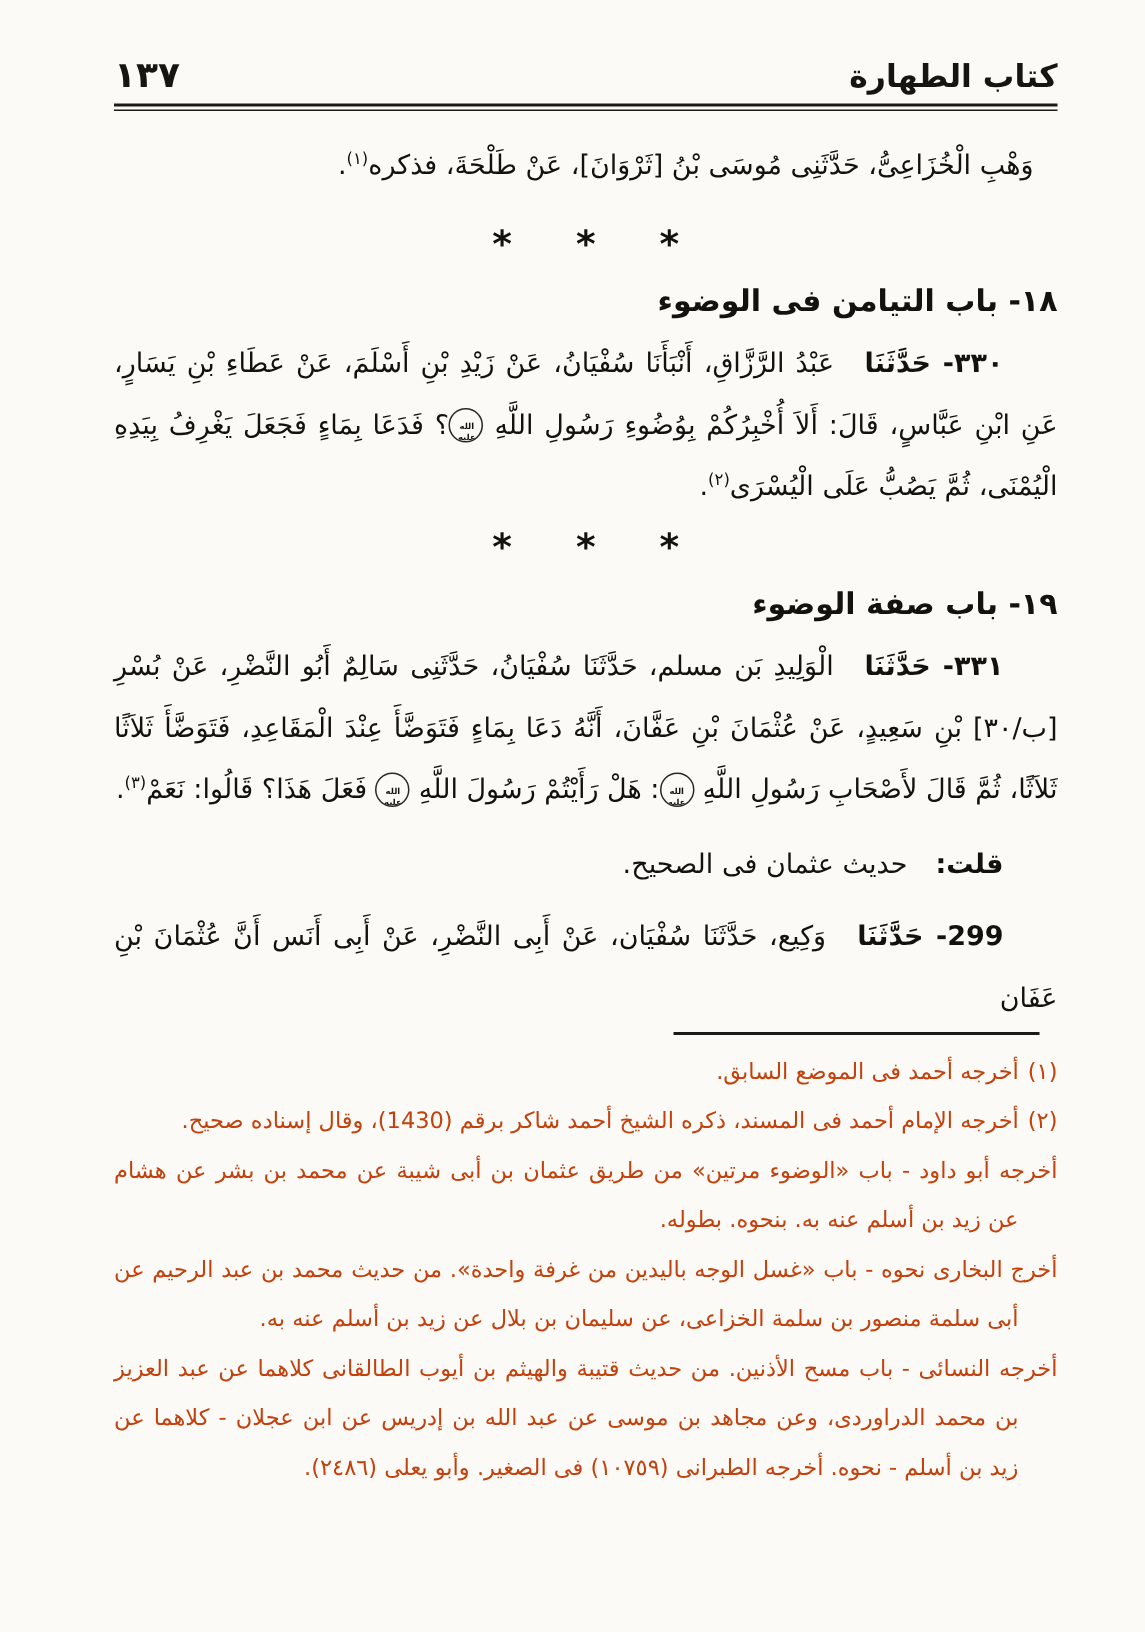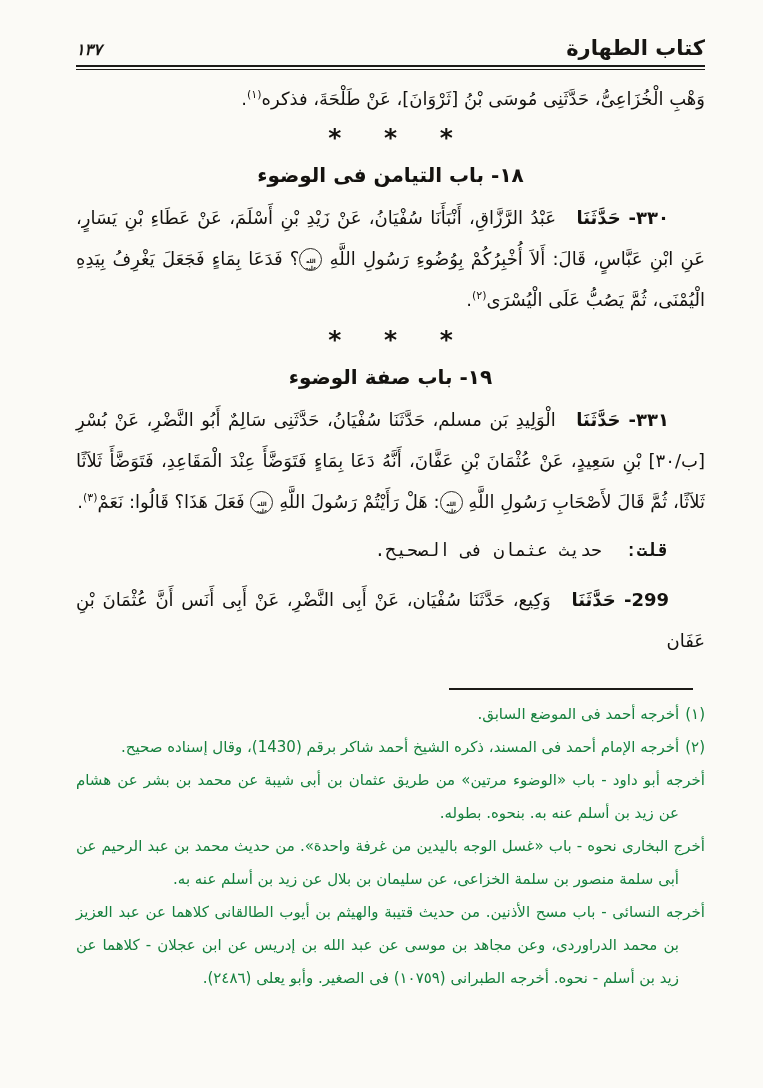--- a/index.html
+++ b/index.html
@@ -14,65 +14,65 @@
     box-sizing:border-box;
     padding:36px 58px 0 76px; 
     direction:rtl;
   }
   
   .header{
     display:flex;justify-content:space-between;align-items:baseline;
     font-weight:bold;
   }
   .book-title{font-size:21px;letter-spacing:0;}
-  .page-number{font-size:16px;letter-spacing:2px;font-style:italic;}
+  .page-number{font-size:24px;letter-spacing:2px;}
   .double-rule{
     margin-top:5px;
     border-top:2.6px solid #1c1a17;
     height:2px;
     border-bottom:1.2px solid #1c1a17;
   }
   
   .content{
     margin-top:8px;
     font-size:18px;line-height:41px;
     text-align:justify;
     color:#14120f;
   }
-  .content p{margin:0;}
+  .content p{margin:16px;}
   .cont-line{margin:4px 0 0;}
   .stars{
     text-align:center;font-size:25px;font-weight:bold;
     word-spacing:34px;line-height:32px;margin:3px 0;
     letter-spacing:0;
   }
   .bab{
-    text-align:center;font-size:20px;font-weight:bold;
+    text-align:right;font-size:20px;font-weight:bold;
     margin:6px 0 7px;line-height:30px;
   }
   .hadith{text-indent:36px;margin:2px 0 4px !important;}
-  .comment-line{text-indent:36px;margin:9px 0 7px !important;font-family:Liberation Mono, monospace;}
+  .comment-line{text-indent:36px;margin:9px 0 7px !important;}
   .fnref{
     font-size:11px;vertical-align:7px;line-height:0;
     letter-spacing:0;
   }
   b{font-weight:bold;margin-left:13px;}
   
   .saw{
     display:inline-block;width:23px;height:23px;box-sizing:border-box;
     border:1px solid #2a2825;border-radius:50%;
     font-size:5.6px;line-height:1.25;text-align:center;
     vertical-align:-6px;padding:2px 1px 0;overflow:hidden;
     font-weight:bold;white-space:normal;word-spacing:0;
   }
   
   .footnotes{
     position:absolute;top:688px;right:58px;left:76px;
     direction:rtl;font-size:15px;line-height:33px;
-    text-align:justify;color:#15803d;
+    text-align:justify;color:#c2410c;
   }
   .fn-sep{
     width:244px;border-top:2.2px solid #1c1a17;
     margin:0 0 8px auto; 
     margin-right:12px;
   }
   .fn-item{padding-right:26px;}
   .fn-item p{margin:0;text-indent:-26px;}
   .fn-marker{margin-left:6px;}
 </style>

